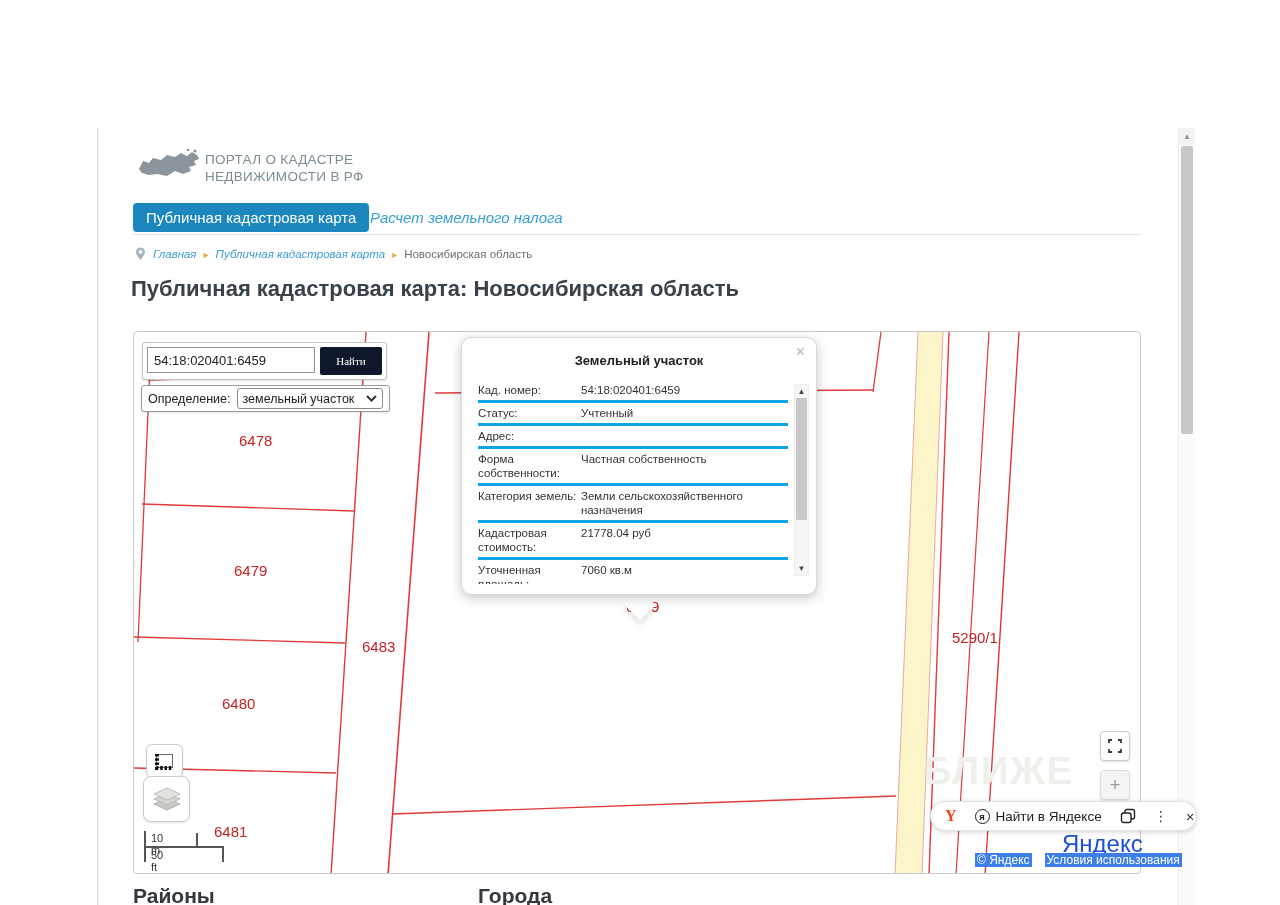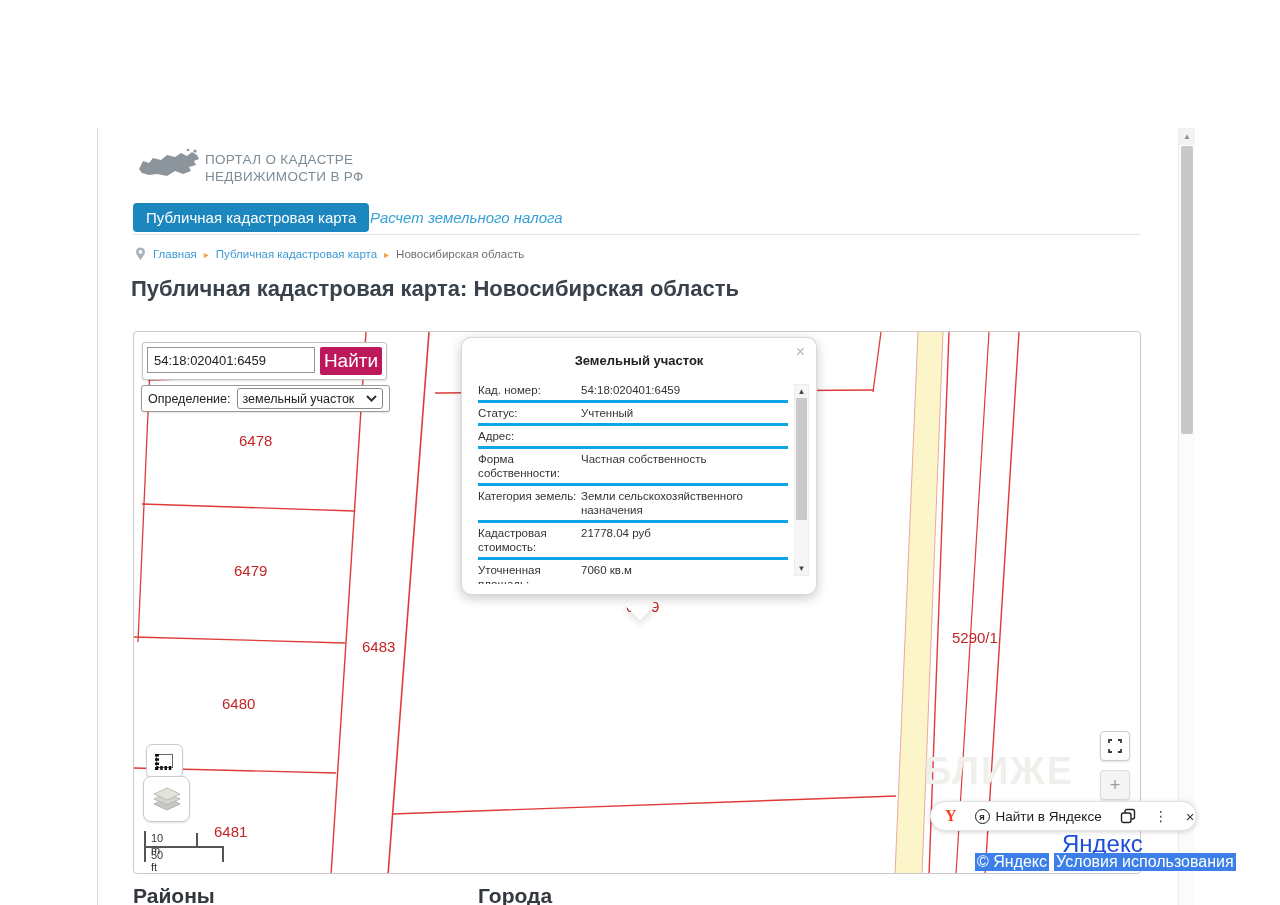--- a/index.html
+++ b/index.html
@@ -13,34 +13,34 @@
   .pagebar .arrow-box { position:absolute; left:0; top:0; width:16px; height:17px; background:#f3f3f3; color:#8f8f8f; font-size:8px; text-align:center; line-height:17px; }
   .pagebar .thumb { position:absolute; left:2px; top:18px; width:12px; height:288px; background:#c8c8c8; border-radius:2px; }
 
   
   .logo-text { left:205px; top:151px; color:#7e8c96; font-size:13.5px; font-weight:normal; line-height:17px; letter-spacing:.3px; }
   .tab-active { left:133px; top:203px; background:#1b87be; color:#fff; font-size:15px; padding:6px 13px; border-radius:4px; cursor:pointer; }
   .tab-link { left:370px; top:209px; color:#35a0d6; font-size:15px; cursor:pointer;font-style:italic; }
   .tabs-rule { left:133px; top:234px; width:1008px; height:1px; background:#e4e4e4; }
 
   .crumbs { left:135px; top:247px; font-size:11.5px; display:flex; align-items:center; gap:7px; }
-  .crumb-link { color:#3d9bd4; cursor:pointer; }
+  .crumb-link { color:#3d9bd4; cursor:pointer;font-style:italic; }
   .crumb-sep { color:#f0a33f; font-size:10px; }
   .crumb-last { color:#6f6f6f; }
 
   .page-title { left:131px; top:276px; font-size:22px; font-weight:bold; color:#39424a; }
 
   
   .map { left:133px; top:331px; width:1008px; height:543px; background:#fff; border:1px solid #c9c9c9; border-radius:4px; overflow:hidden; }
   .map svg.lines { position:absolute; left:0; top:0; }
   .plabel { position:absolute; color:#c22324; font-size:15px; white-space:nowrap; }
 
   .search-panel { left:8px; top:10px; background:#fff; border:1px solid #c3c3c3; border-radius:3px; padding:4px; display:flex; gap:5px; box-shadow:0 1px 2px rgba(0,0,0,.12); }
   .search-input { width:168px; height:26px; border:1px solid #949494; font-size:13px; padding:0 6px; font-family:"Liberation Sans",sans-serif; color:#222; }
-  .search-btn { width:62px; height:28px; background:#be185d; color:#fff; border:none; font-size:19px; border-radius:2px; cursor:pointer; font-family:Liberation Sans, sans-serif; }
+  .search-btn { width:62px; height:28px; background:#0f172a; color:#fff; border:none; font-size:11px; border-radius:2px; cursor:pointer; font-family:Liberation Serif, serif; }
 
   .def-box { left:7px; top:53px; background:#fff; border:1px solid #9a9a9a; border-radius:3px; height:27px; display:flex; align-items:center; padding:0 6px; gap:6px; box-shadow:0 1px 2px rgba(0,0,0,.1); }
   .def-label { font-size:12.5px; color:#222; }
   .def-select { border:1px solid #8a8a8a; border-radius:3px; height:21px; width:146px; display:flex; align-items:center; justify-content:space-between; padding:0 5px; font-size:12.5px; color:#222; cursor:pointer; background:#fff; }
 
   .ctl-btn { background:#fff; border:1px solid #ccc; border-radius:6px; display:flex; align-items:center; justify-content:center; cursor:pointer; box-shadow:0 1px 2px rgba(0,0,0,.12); }
   .ruler-btn { left:12px; top:412px; width:37px; height:34px; }
   .layers-btn { left:9px; top:444px; width:47px; height:46px; border-radius:8px; }
   .fs-btn { left:966px; top:399px; width:30px; height:30px; border-radius:4px; }
   .plus-btn { left:966px; top:438px; width:30px; height:30px; border-radius:4px; background:#f4f4f2; border:1px solid #ddd; color:#9a9a9a; font-size:18px; }
@@ -68,21 +68,21 @@
   .ybar { left:930px; top:801px; width:267px; height:30px; background:#fff; border:1px solid #e3e3e3; border-radius:15px; box-shadow:0 1px 5px rgba(0,0,0,.18); display:flex; align-items:center; }
   .ybar .seg { display:flex; align-items:center; height:100%; padding:0 9px; }
   .ybar .div { width:1px; height:16px; background:#e8e8e8; }
   .y-logo { color:#fc3f1d; font-weight:bold; font-size:16px; font-family:"Liberation Serif",serif; }
   .ya-circle { width:15px; height:15px; border:1.5px solid #1d1d1d; border-radius:50%; font-size:9.5px; font-weight:bold; color:#1d1d1d; display:flex; align-items:center; justify-content:center; margin-right:6px; }
   .y-text { font-size:13.5px; color:#1d1d1d; white-space:nowrap; }
   .y-dots { font-size:14px; color:#444; }
   .y-close { font-size:15px; color:#333; }
 
   .yandex-logo { left:1062px; top:830px; font-size:24px; font-weight:normal; color:#1d4ed8; }
-  .ycopy { left:975px; top:853px; font-size:16px; display:flex; gap:5px; }
+  .ycopy { left:975px; top:853px; font-size:12px; display:flex; gap:13px; }
   .ycopy span { background:#3d7fe8; color:#fff; padding:0 2px; }
 
   .footer-h1 { left:133px; top:884px; font-size:21px; font-weight:bold; color:#32383e; }
   .footer-h2 { left:478px; top:884px; font-size:21px; font-weight:bold; color:#32383e; }
 </style>
 </head>
 <body>
 
 <div class="abs left-edge"></div>
 <div class="abs pagebar">

